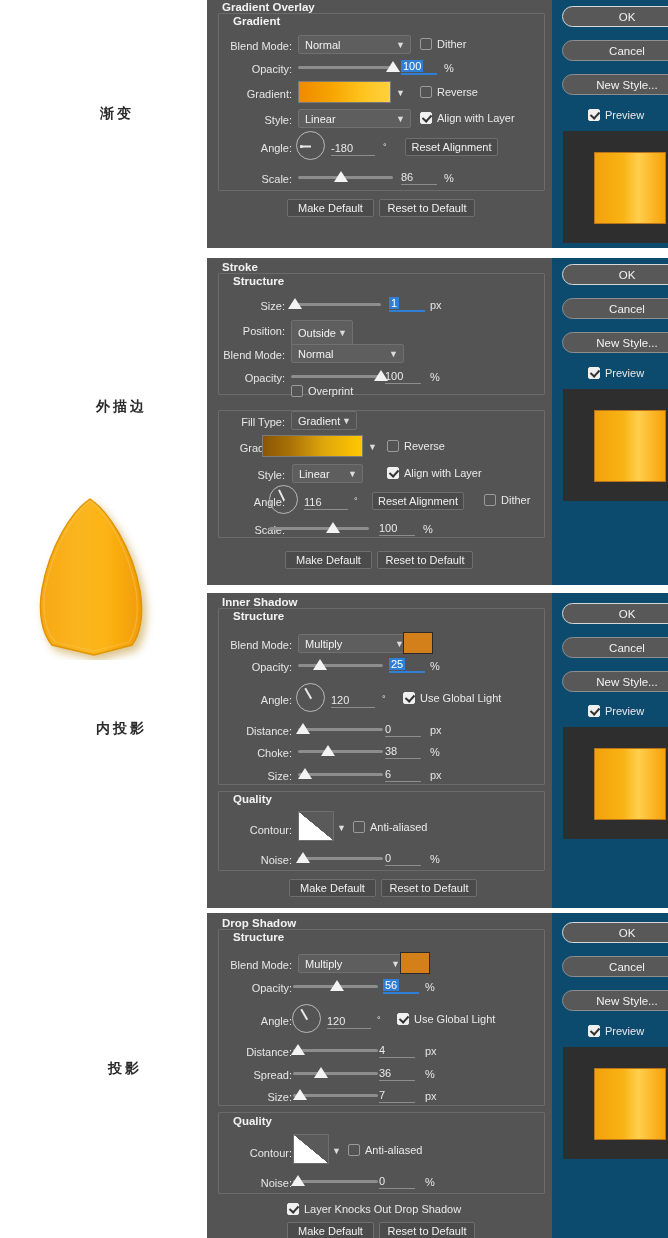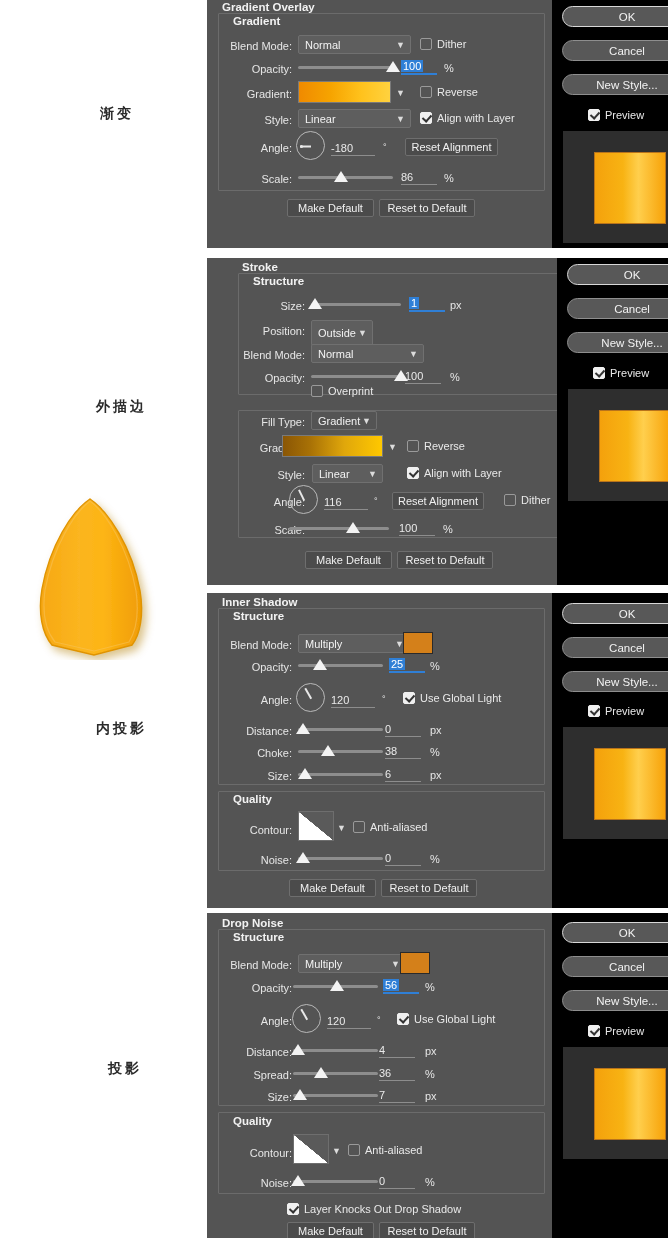--- a/index.html
+++ b/index.html
@@ -20,21 +20,21 @@
   
   .artwork{position:absolute;left:28px;top:495px;width:130px;height:165px;}
 
   
   .panel{
     position:absolute;left:207px;background:#545454;color:#e9e9e9;
     font-size:11px;box-sizing:border-box;display:flex;
   }
   .panel .left{position:relative;background:#545454;box-sizing:border-box;}
   .panel .right{
-    position:relative;background:#000000;box-sizing:border-box;
+    position:relative;background:#0c4a6e;box-sizing:border-box;
     padding:8px 0 0 0;
   }
 
   
   .groupbox{position:absolute;border:1px solid #6b6b6b;border-radius:1px;box-sizing:border-box;}
   .sec-title{
     position:absolute;font-size:11.5px;font-weight:700;color:#f2f2f2;
     background:#545454;padding:0 4px;white-space:nowrap;
   }
   .grp-title{
@@ -244,21 +244,21 @@
         <span class="box"></span>
         <span class="lab">Preview</span>
       </div>
       <div class="preview-well" style="left:11px;top:131px;width:118px;height:112px;">
         <div class="preview-chip" style="left:31px;top:21px;width:72px;height:72px;background:linear-gradient(to right,#f4a10c 0%,#f8b313 40%,#ffcf4d 62%,#f7a208 100%);"></div>
       </div>
     </div>
   </div>
 
   <div class="panel" style="top:258px;height:327px;width:461px;">
-    <div class="left" style="width:345px;height:100%;margin-left:20px;">
+    <div class="left" style="width:345px;height:100%;">
 
       <div class="sec-title" style="left:11px;top:3px;">Stroke</div>
       <div class="groupbox" style="left:11px;top:15px;width:327px;height:122px;"></div>
       <div class="grp-title" style="left:22px;top:17px;">Structure</div>
 
       <div class="row-label" style="left:0px;top:41px;width:78px;">Size:</div>
       <div class="slider" style="left:84px;top:39px;width:90px;">
         <span class="track"></span>
         <span class="thumb" style="left:4px;"></span>
       </div>
@@ -465,21 +465,21 @@
       </div>
       <div class="preview-well" style="left:11px;top:134px;width:118px;height:112px;">
         <div class="preview-chip" style="left:31px;top:21px;width:72px;height:72px;background:linear-gradient(to right,#f4a10c 0%,#f8b313 40%,#ffcf4d 62%,#f7a208 100%);"></div>
       </div>
     </div>
   </div>
 
   <div class="panel" style="top:913px;height:325px;width:461px;">
     <div class="left" style="width:345px;height:100%;">
 
-      <div class="sec-title" style="left:11px;top:4px;">Drop Noise</div>
+      <div class="sec-title" style="left:11px;top:4px;">Drop Shadow</div>
       <div class="groupbox" style="left:11px;top:16px;width:327px;height:177px;"></div>
       <div class="grp-title" style="left:22px;top:18px;">Structure</div>
 
       <div class="row-label" style="left:0px;top:45px;width:85px;">Blend Mode:</div>
       <div class="select" style="left:91px;top:41px;width:108px;height:19px;">
         <span>Multiply</span>
         <span class="cv">▼</span>
       </div>
       <div class="cswatch" style="left:193px;top:39px;width:30px;height:22px;background:#d4801a;"></div>
 

